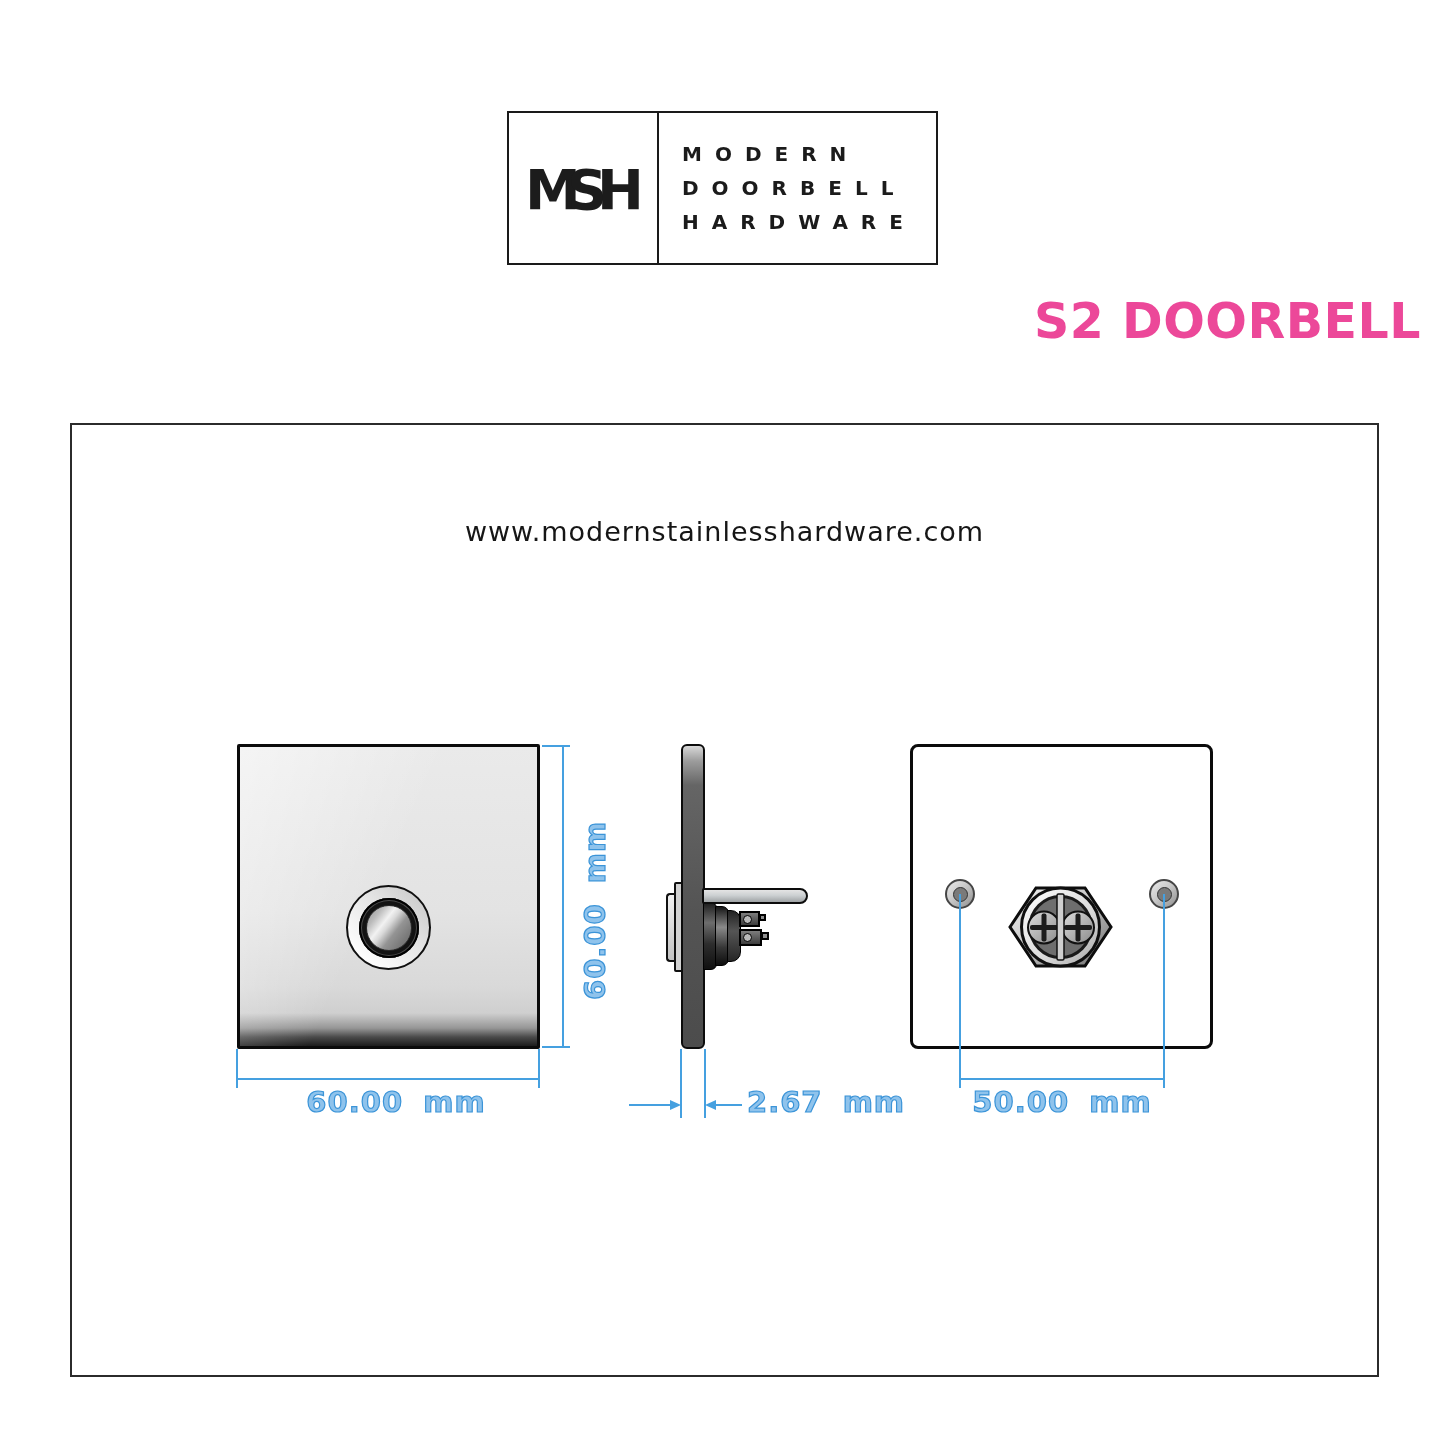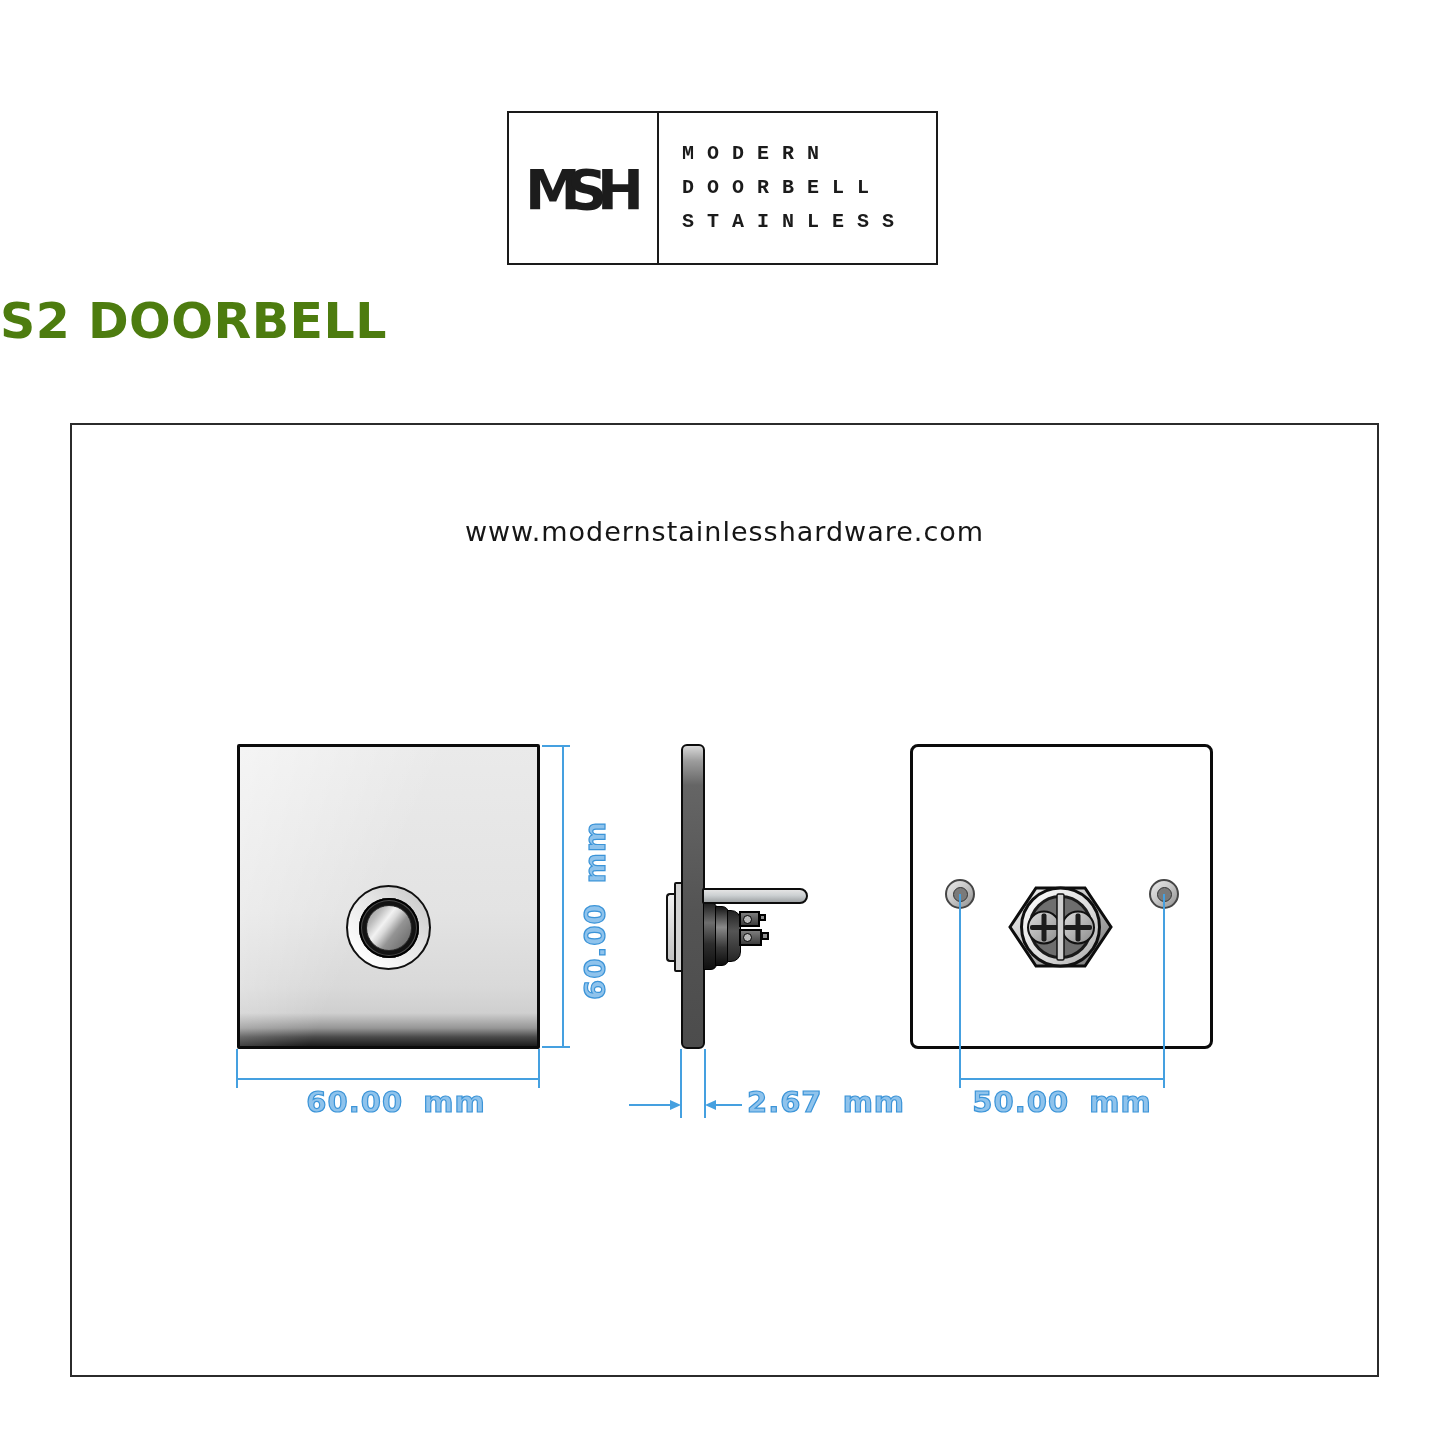--- a/index.html
+++ b/index.html
@@ -4,27 +4,27 @@
 <style>
   html,body{margin:0;padding:0;background:#ffffff;}
   .page{position:relative;width:1445px;height:1445px;background:#fff;overflow:hidden;
         font-family:"DejaVu Sans","Liberation Sans",sans-serif;color:#111;}
 
   
   .logo-box{position:absolute;left:507px;top:111px;width:431px;height:154px;
             border:2px solid #1a1a1a;box-sizing:border-box;display:flex;background:#fff;}
   .logo-left{width:150px;border-right:2px solid #1a1a1a;box-sizing:border-box;
              display:flex;align-items:center;justify-content:center;}
-  .logo-right{flex:1;display:flex;flex-direction:column;justify-content:center;padding-left:23px;font-family:Liberation Mono, monospace;}
+  .logo-right{flex:1;display:flex;flex-direction:column;justify-content:center;padding-left:23px;}
   .brand-line{font-size:20px;font-weight:bold;letter-spacing:13px;line-height:34px;color:#1b1b1b;white-space:nowrap;}
   .monogram-text{font-family:"DejaVu Sans",sans-serif;font-weight:bold;font-size:56px;fill:#1c1c1c;}
 
   
-  .title{position:absolute;left:0;top:293px;width:1421px;text-align:left;
-         font-size:49px;font-weight:bold;letter-spacing:.5px;color:#4d7c0f;}
+  .title{position:absolute;left:0;top:293px;width:1421px;text-align:right;
+         font-size:49px;font-weight:bold;letter-spacing:.5px;color:#ec4899;}
   .sheet{position:absolute;left:70px;top:383px;width:1305px;height:950px;
          border:2px solid #2b2b2b;box-sizing:content-box;background:#fff;margin-top:40px;}
   .url{position:absolute;left:0;top:91px;width:100%;text-align:center;
        font-size:27px;font-weight:400;letter-spacing:1px;color:#161616;}
 
   
   .front-plate{position:absolute;left:165px;top:319px;width:303px;height:305px;box-sizing:border-box;
     border:3px solid #0b0b0b;border-radius:2px;z-index:1;
     background:linear-gradient(115deg,rgba(255,255,255,.5) 0%,rgba(255,255,255,0) 48%),
                linear-gradient(180deg,#eaeaea 0%,#e3e3e3 55%,#d9d9d9 80%,#cfcfcf 89%,#969696 94%,#4a4a4a 97%,#1c1c1c 100%);}
@@ -88,21 +88,21 @@
     <div class="logo-left">
       <svg width="116" height="58" viewBox="0 0 116 58">
         <text class="monogram-text" x="0" y="50">M</text>
         <text class="monogram-text" x="42" y="50">S</text>
         <text class="monogram-text" x="72" y="50">H</text>
       </svg>
     </div>
     <div class="logo-right">
       <div class="brand-line">MODERN</div>
       <div class="brand-line">DOORBELL</div>
-      <div class="brand-line">STAINLESS</div>
+      <div class="brand-line">HARDWARE</div>
     </div>
   </div>
 
   <div class="title">S2 DOORBELL</div>
 
   <div class="sheet">
 
     <div class="url">www.modernstainlesshardware.com</div>
 
     <div class="front-plate"></div>

